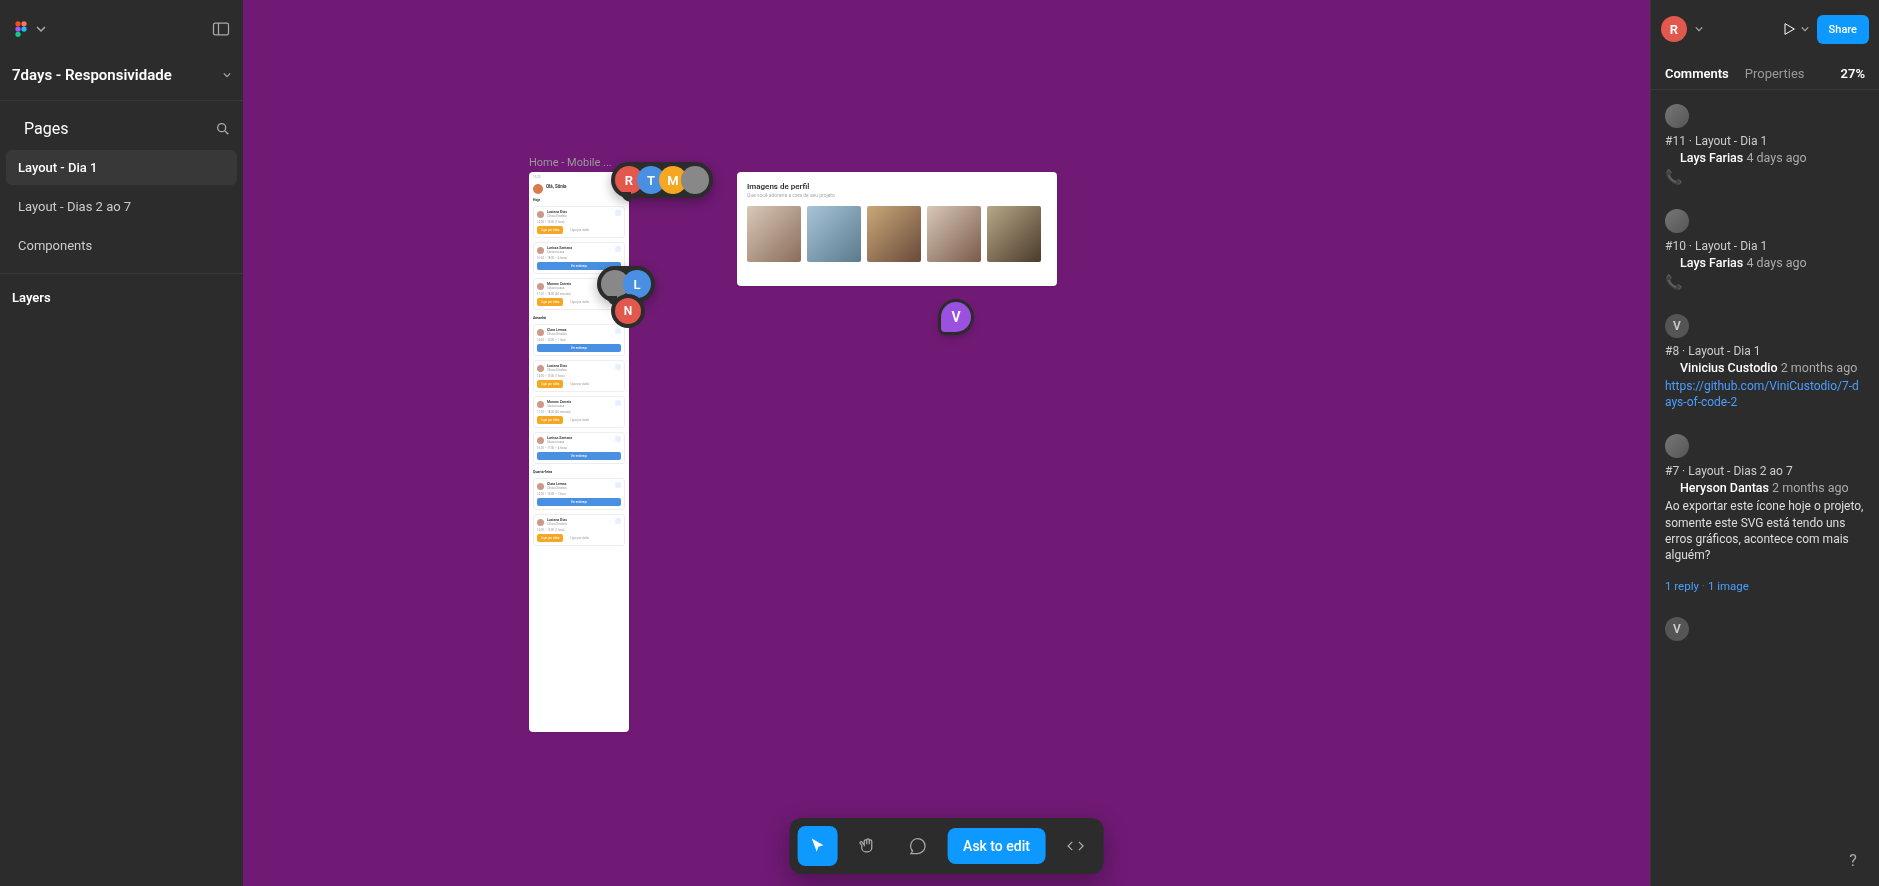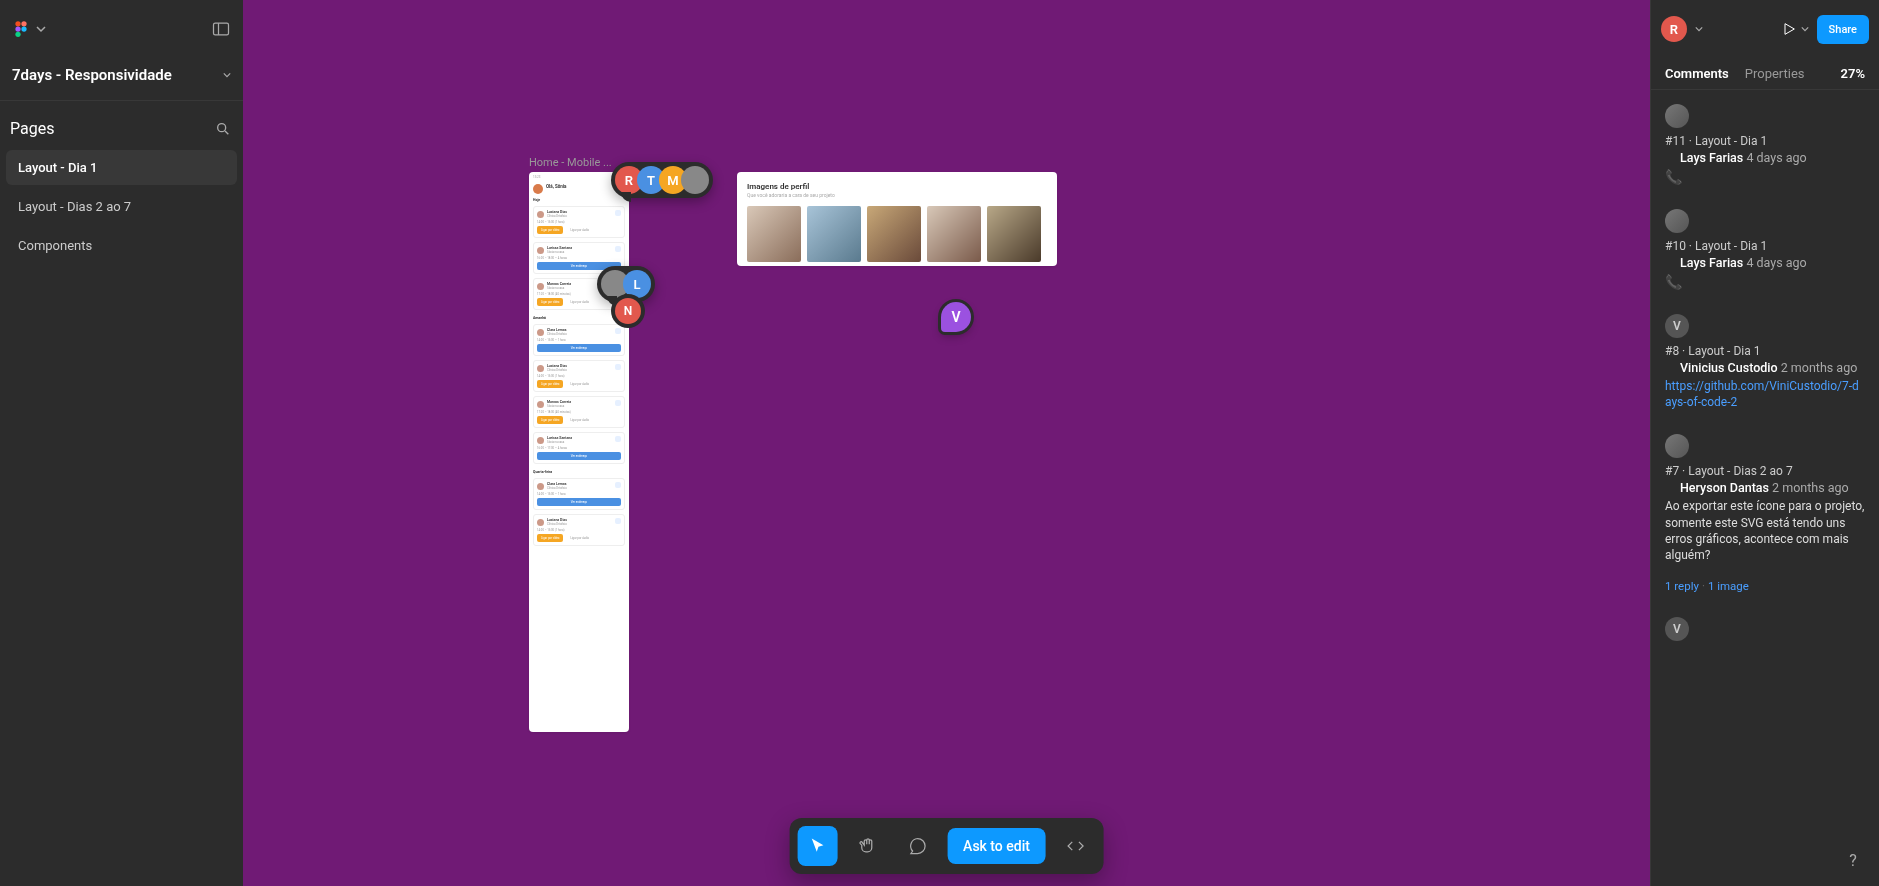--- a/index.html
+++ b/index.html
@@ -7,21 +7,21 @@
 
 
 .left-panel { position: absolute; left: 0; top: 0; width: 243px; height: 100%; background: #2c2c2c; display: flex; flex-direction: column; }
 .top-bar-left { height: 58px; display: flex; align-items: center; padding: 0 12px; justify-content: space-between; }
 .figma-toggle { display: flex; align-items: center; gap: 6px; cursor: pointer; }
 .figma-icon { width: 18px; height: 18px; }
 .chevron-s { width: 10px; height: 10px; }
 .panel-toggle { width: 20px; height: 20px; cursor: pointer; }
 .file-title-row { padding: 8px 12px 16px 12px; display: flex; align-items: center; justify-content: space-between; }
 .file-title { font-size: 15px; font-weight: 600; color: #fff; }
-.pages-header { padding: 18px 12px 10px 10px; display: flex; justify-content: space-between; align-items: center; border-top: 1px solid #383838; }
+.pages-header { padding: 18px 12px 10px 24px; display: flex; justify-content: space-between; align-items: center; border-top: 1px solid #383838; }
 .search-icon { width: 16px; height: 16px; cursor: pointer; }
 .page-item { padding: 10px 12px; font-size: 13px; cursor: pointer; border-radius: 6px; margin: 2px 6px; }
 .page-item.active { background: #383838; font-weight: 500; }
 .page-item.dim { color: #ccc; }
 .layers-header { padding: 16px 12px; font-size: 13px; font-weight: 600; border-top: 1px solid #383838; margin-top: 8px; }
 
 
 .canvas { position: absolute; left: 243px; top: 0; right: 229px; height: 100%; background: #701a75; }
 .canvas-inner { position: relative; width: 100%; height: 100%; }
 
@@ -41,21 +41,21 @@
 .card .cname { font-size: 3.5px; font-weight: 600; color: #333; }
 .card .csub { font-size: 2.8px; color: #999; }
 .card .cflag { position: absolute; right: 0; top: 0; width: 6px; height: 6px; background: #e6f0ff; border-radius: 2px; }
 .card .ctime { font-size: 2.8px; color: #999; margin: 2px 0; }
 .card .btns { display: flex; gap: 3px; }
 .card .bto { background: #f5a623; color: #fff; font-size: 2.8px; padding: 2px 4px; border-radius: 2px; }
 .card .btblue { background: #4a90e2; color: #fff; font-size: 2.8px; padding: 2px 6px; border-radius: 2px; flex: 1; text-align: center; }
 .card .btg { font-size: 2.8px; color: #999; padding: 2px 4px; }
 
 
-.profile-card { position: absolute; background: #fff; border-radius: 4px; padding: 10px 10px 4px 10px; width: 320px; box-shadow: 0 1px 3px rgba(0,0,0,.08); }
+.profile-card { position: absolute; background: #fff; border-radius: 4px; padding: 10px 10px 24px 10px; width: 320px; box-shadow: 0 1px 3px rgba(0,0,0,.08); }
 .profile-card .pt { font-size: 8px; font-weight: 600; color: #333; }
 .profile-card .ps { font-size: 5px; color: #aaa; margin-top: 1px; }
 .profile-card .pr { margin-top: 8px; display: flex; gap: 6px; }
 .profile-card .pi { width: 54px; height: 56px; border-radius: 2px; }
 
 
 .pin-cluster { position: absolute; background: #2c2c2c; border-radius: 24px; padding: 4px; display: flex; align-items: center; box-shadow: 0 4px 12px rgba(0,0,0,.3); }
 .pin-cluster.tail::after { content: ""; position: absolute; bottom: -4px; left: 10px; width: 10px; height: 10px; background: #2c2c2c; border-radius: 0 0 0 10px; transform: rotate(0deg); }
 .pin-av { width: 28px; height: 28px; border-radius: 50%; display: flex; align-items: center; justify-content: center; font-size: 13px; font-weight: 600; color: #fff; margin-left: -6px; }
 .pin-av:first-child { margin-left: 0; }
@@ -142,20 +142,21 @@
     <svg class="search-icon" viewBox="0 0 24 24">
         <circle cx="10" cy="10" r="6" stroke="#aaa" stroke-width="2" fill="none"></circle>
         <line x1="15" y1="15" x2="20" y2="20" stroke="#aaa" stroke-width="2"></line>
       </svg>
   </div>
 
   <div class="page-item active"><span>Layout - Dia 1</span></div>
   <div class="page-item dim"><span>Layout - Dias 2 ao 7</span></div>
   <div class="page-item dim"><span>Components</span></div>
 
+  <div class="layers-header"><span>Layers</span></div>
 </div>
 
 <div class="canvas">
   <div class="canvas-inner">
 
     <span class="frame-label" style="left:286px; top:156px;">Home - Mobile ...</span>
 
     <div class="mobile-frame" style="left:286px; top:172px; height:560px;">
       <div class="hdr">13:23</div>
       <div class="greet">
@@ -401,21 +402,21 @@
       <div class="c-av letter">V</div>
       <div class="c-meta"><span>#8</span> · <span>Layout - Dia 1</span></div>
       <div class="c-author"><span class="nm">Vinicius Custodio</span> <span class="tm">2 months ago</span></div>
       <div class="c-body"><span class="c-link">https://github.com/ViniCustodio/7-days-of-code-2</span></div>
     </div>
 
     <div class="comment">
       <div class="c-av photo"></div>
       <div class="c-meta"><span>#7</span> · <span>Layout - Dias 2 ao 7</span></div>
       <div class="c-author"><span class="nm">Heryson Dantas</span> <span class="tm">2 months ago</span></div>
-      <div class="c-body">Ao exportar este ícone para o projeto, somente este SVG está tendo uns erros gráficos, acontece com mais alguém?</div>
+      <div class="c-body">Ao exportar este ícone hoje o projeto, somente este SVG está tendo uns erros gráficos, acontece com mais alguém?</div>
       <div class="c-replies"><span>1 reply</span><span class="sep">·</span><span>1 image</span></div>
     </div>
 
     <div class="comment">
       <div class="c-av letter">V</div>
     </div>
 
   </div>
 
   <div class="help-btn">?</div>

